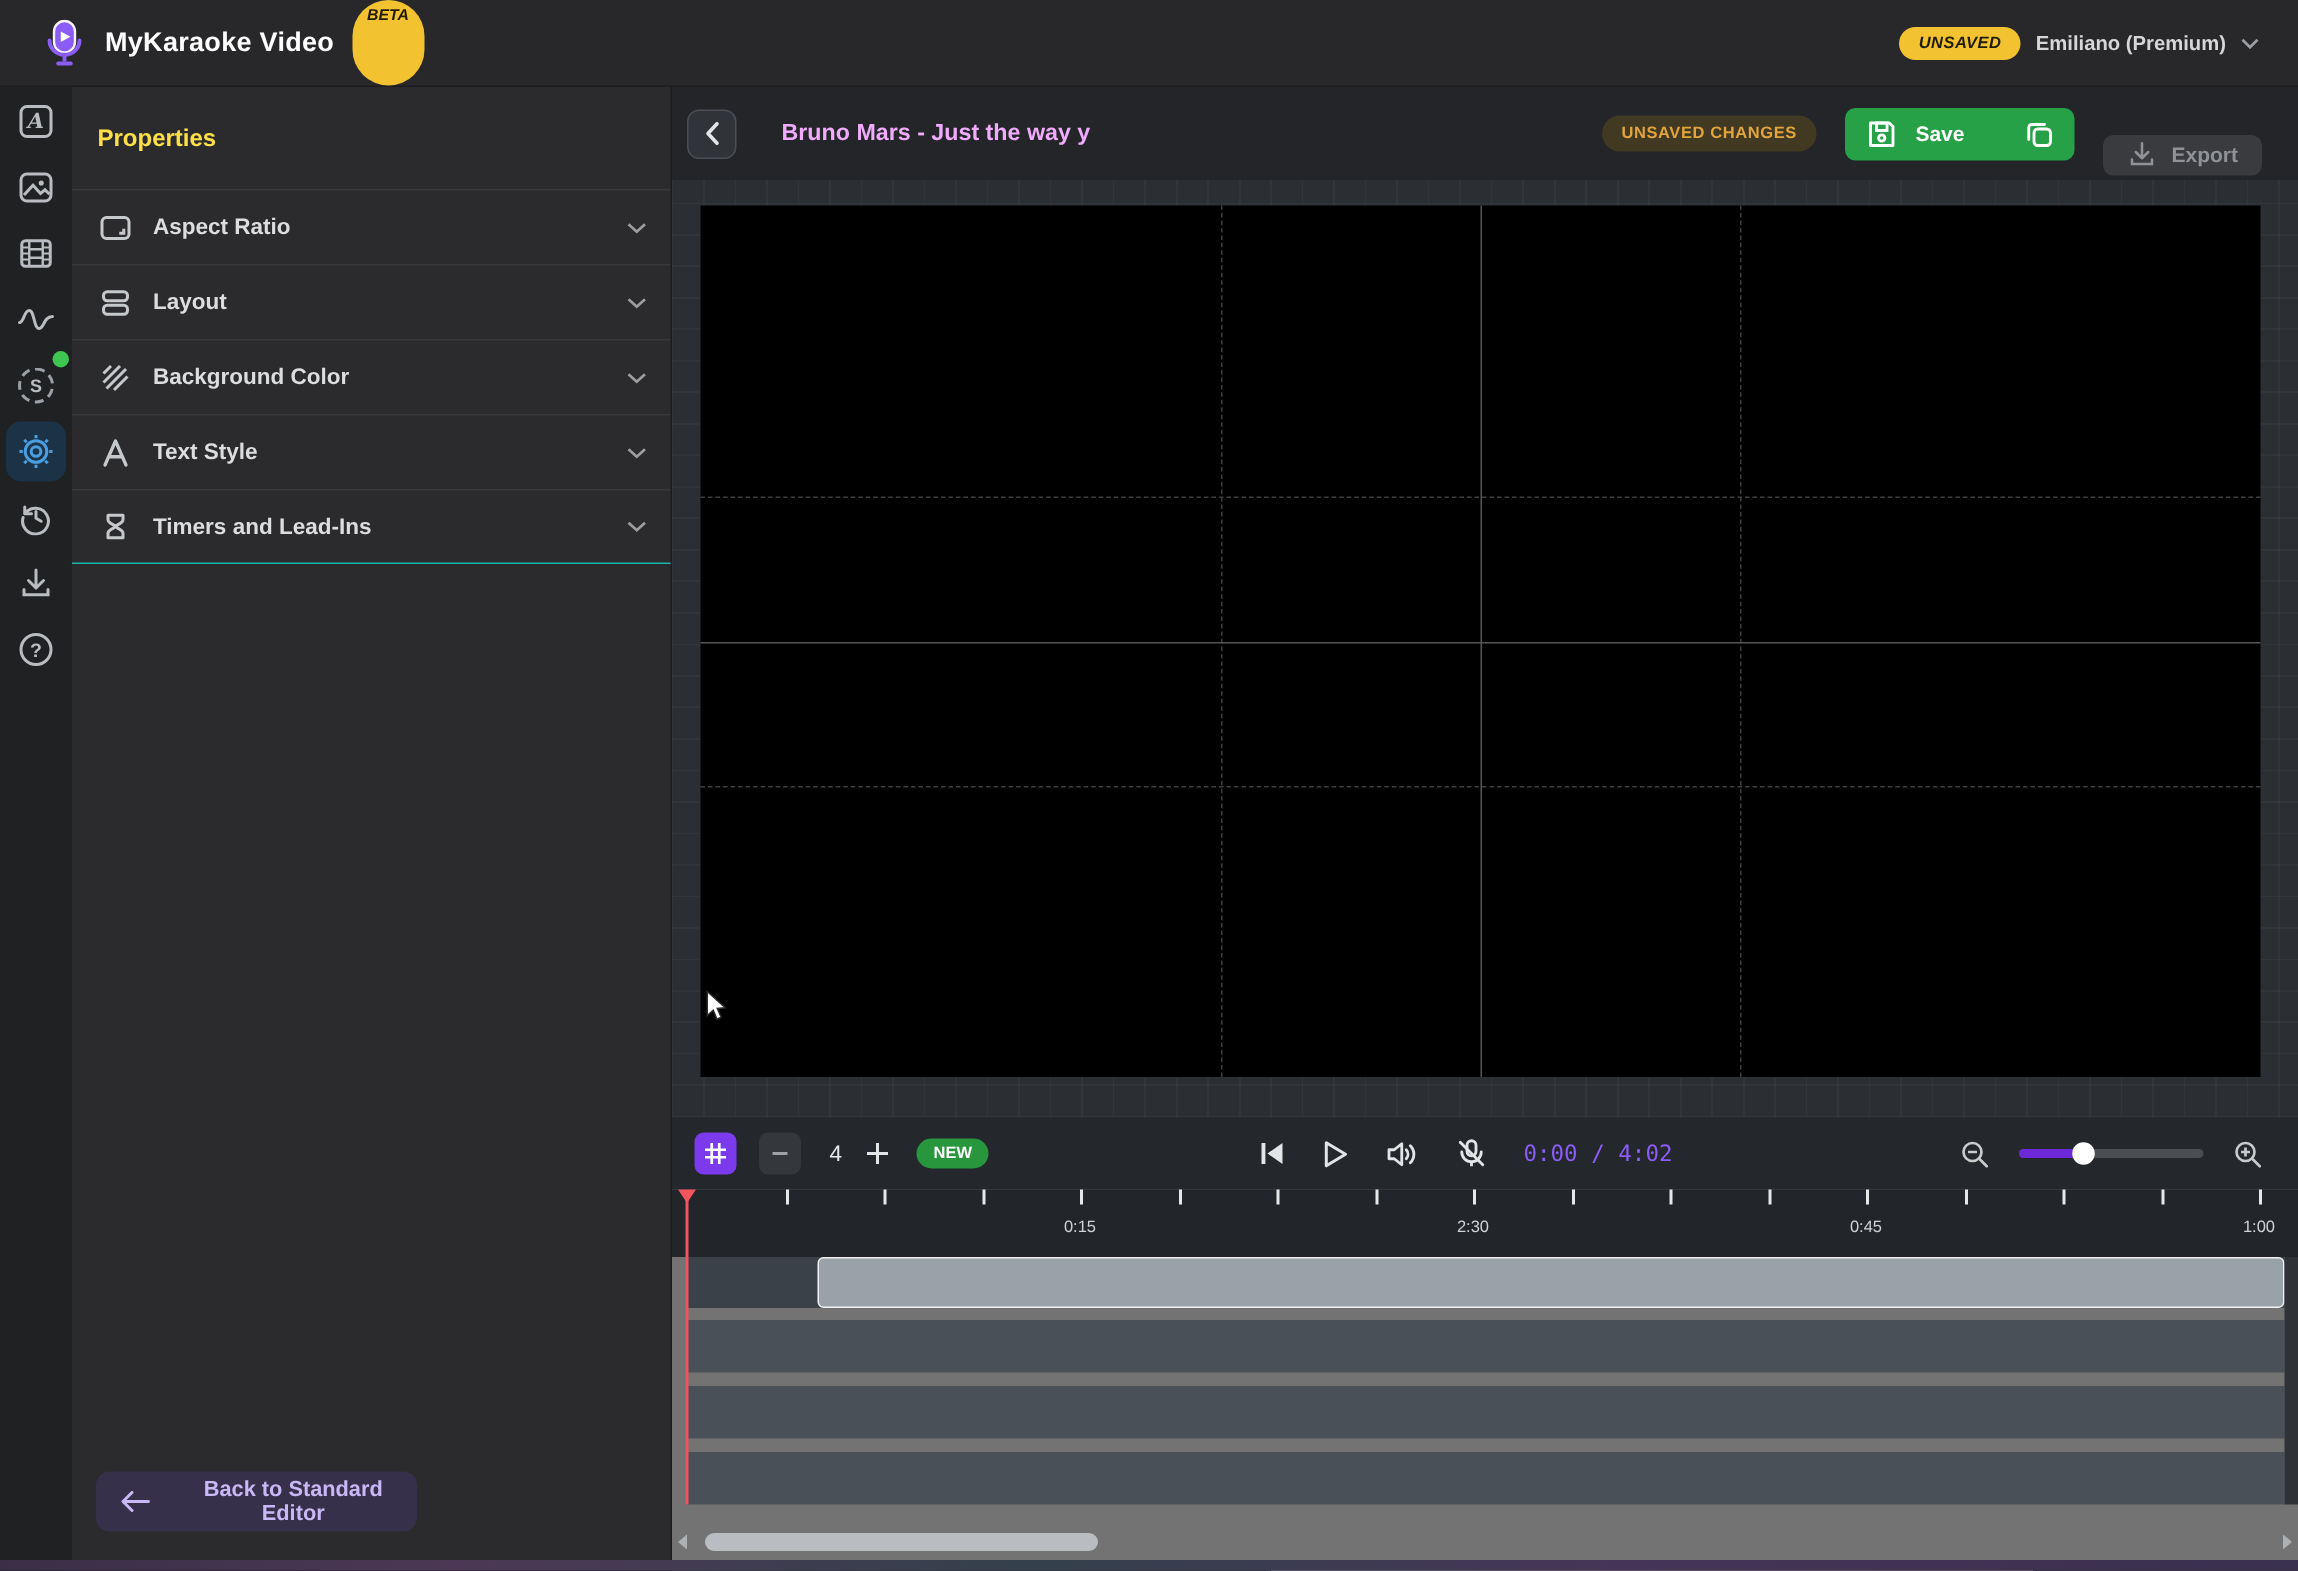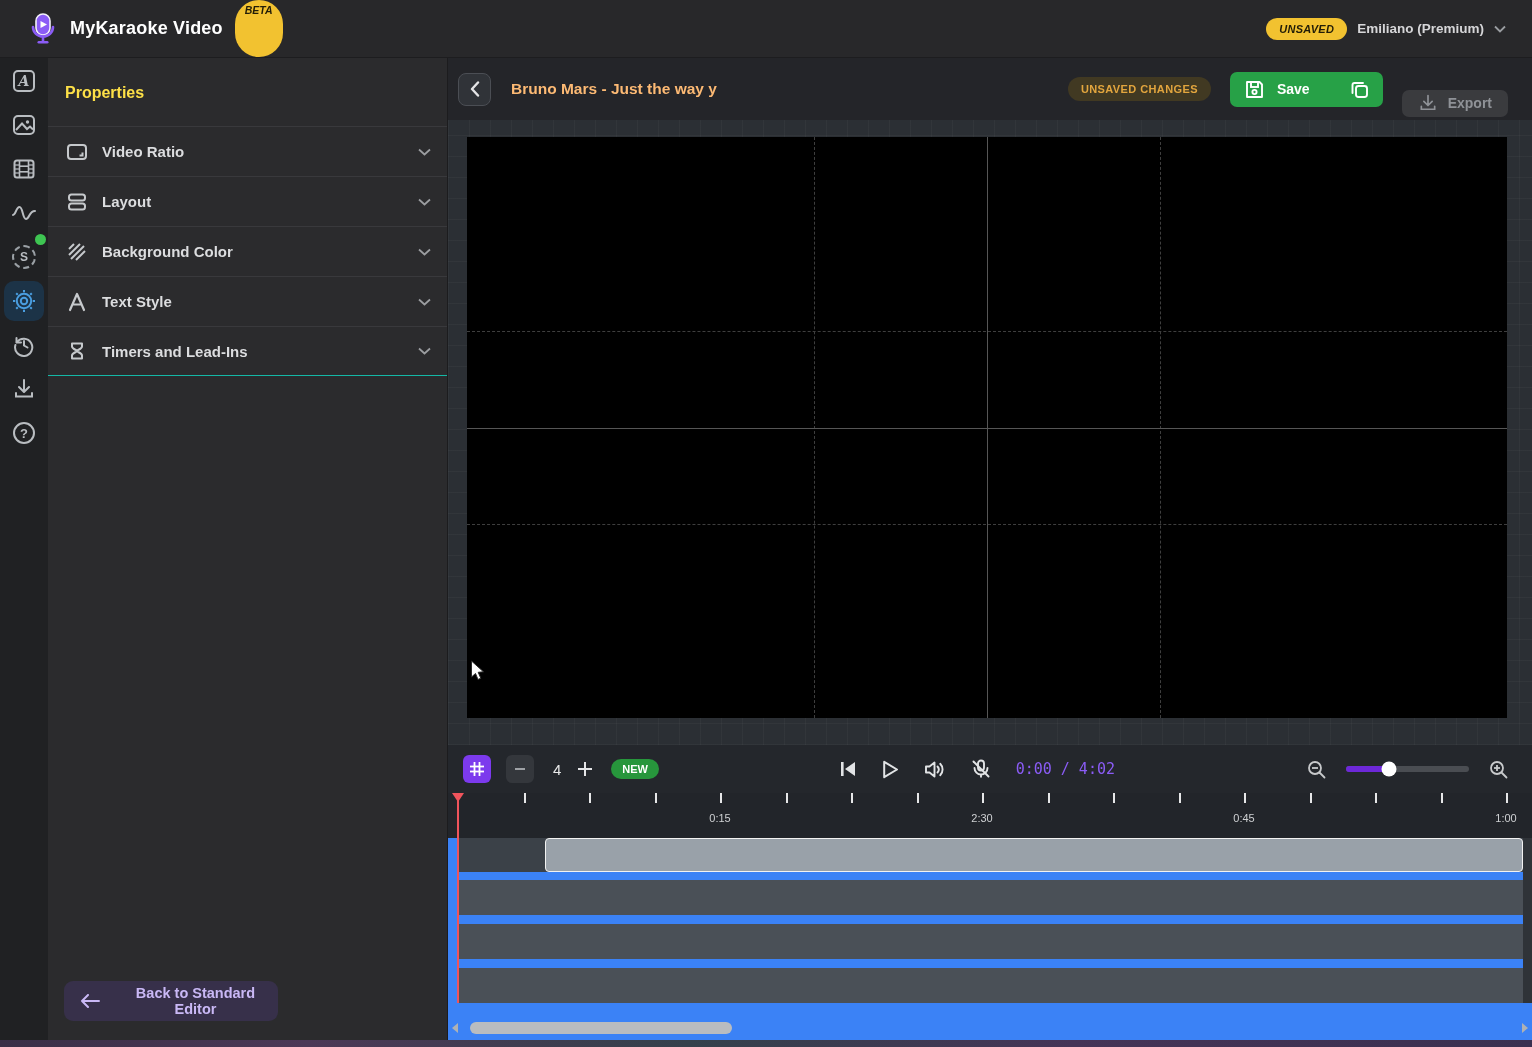--- a/index.html
+++ b/index.html
@@ -54,21 +54,21 @@
   .back-std span { color:#c9b8f5; font-size:14.5px; font-weight:bold; }
 
   
   .editor { flex:1; display:flex; flex-direction:column; min-width:0; }
 
   
   .ed-header { height:62px; background:#242529; display:flex; align-items:center;
     padding:0 24px 0 10px; }
   .back-btn { width:33px; height:33px; background:#303338; border:1px solid #4b4e54;
     border-radius:8px; color:#e4e4e6; display:flex; align-items:center; justify-content:center; cursor:pointer; }
-  .song-title { color:#fdba74; font-size:15.5px; font-weight:bold; margin-left:20px;
+  .song-title { color:#f0abfc; font-size:15.5px; font-weight:bold; margin-left:30px;
     white-space:nowrap; overflow:hidden; max-width:430px; }
   .ed-header-right { margin-left:auto; display:flex; align-items:center; gap:19px; }
   .unsaved { background:#413922; color:#e2a53e; font-size:11px; font-weight:bold;
     letter-spacing:.4px; padding:6px 13px; border-radius:999px; }
   .save-btn { background:#27a147; border:none; border-radius:7px; height:35px;
     display:flex; align-items:center; gap:12px; padding:0 14px; cursor:pointer; }
   .save-btn .lbl { color:#fff; font-size:14px; font-weight:bold; }
   .export-btn { background:#3a3b3e; border:none; border-radius:7px; height:27px;
     display:flex; align-items:center; gap:10px; padding:0 16px; cursor:pointer;margin-top:28px; }
   .export-btn .lbl { color:#8f9297; font-size:14px; font-weight:bold; }
@@ -103,21 +103,21 @@
   .playback { margin-left:auto; display:flex; align-items:center; gap:25px; color:#e2e4e6; }
   .time { font-family:"DejaVu Sans Mono", monospace; color:#8b5cf6; font-size:15px; }
   .zoom-group { display:flex; align-items:center; gap:20px; margin-left:192px; color:#c8cacc; }
   .slider { width:123px; height:6px; background:#4a4d52; border-radius:3px; position:relative; }
   .slider-fill { position:absolute; left:0; top:0; bottom:0; width:35%; background:#6d28d9; border-radius:3px; }
   .slider-thumb { position:absolute; left:35%; top:50%; transform:translate(-50%,-50%);
     width:15px; height:15px; background:#fff; border-radius:50%; }
   .ctrl-icon { display:flex; cursor:pointer; }
 
   
-  .timeline { height:254px; background:#3b82f6; position:relative; }
+  .timeline { height:254px; background:#737373; position:relative; }
   .ruler { position:absolute; left:0; top:0; right:0; height:45px; background:#22252a; }
   .ruler-tick { position:absolute; top:0; width:2px; height:10px; background:#e6e7e8; }
   .ruler-label { position:absolute; top:19px; transform:translateX(-50%); color:#cfd1d3; font-size:11px; }
   .track { position:absolute; left:10px; width:1065px; background:#4a5057; }
   .track-1 { top:45px; height:34px; background:#3b4148; }
   .clip { position:absolute; left:87px; top:0; height:34px; right:0; background:#99a1a9;
     border:1px solid #f2f2f2; border-radius:4px; }
   .track-2 { top:87px; height:35px; }
   .track-3 { top:131px; height:35px; }
   .track-4 { top:175px; height:35px; }
@@ -226,21 +226,21 @@
   <div class="panel">
     <div class="panel-heading">Properties</div>
 
     <div class="prop-row">
       <span class="prop-icon">
         <svg width="22" height="20" viewBox="0 0 22 20">
           <rect x="2" y="3" width="18" height="14" rx="3" fill="none" stroke="currentColor" stroke-width="2"></rect>
           <path d="M13.5 13.5 L16.5 13.5 L16.5 10.5" fill="none" stroke="currentColor" stroke-width="2"></path>
         </svg>
       </span>
-      <span class="prop-label">Video Ratio</span>
+      <span class="prop-label">Aspect Ratio</span>
       <span class="prop-chevron">
         <svg width="13" height="8" viewBox="0 0 13 8">
             <polyline points="1,1.5 6.5,6.5 12,1.5" fill="none" stroke="currentColor" stroke-width="1.8"></polyline>
           </svg>
       </span>
     </div>
 
     <div class="prop-row">
       <span class="prop-icon">
         <svg width="20" height="20" viewBox="0 0 20 20">

